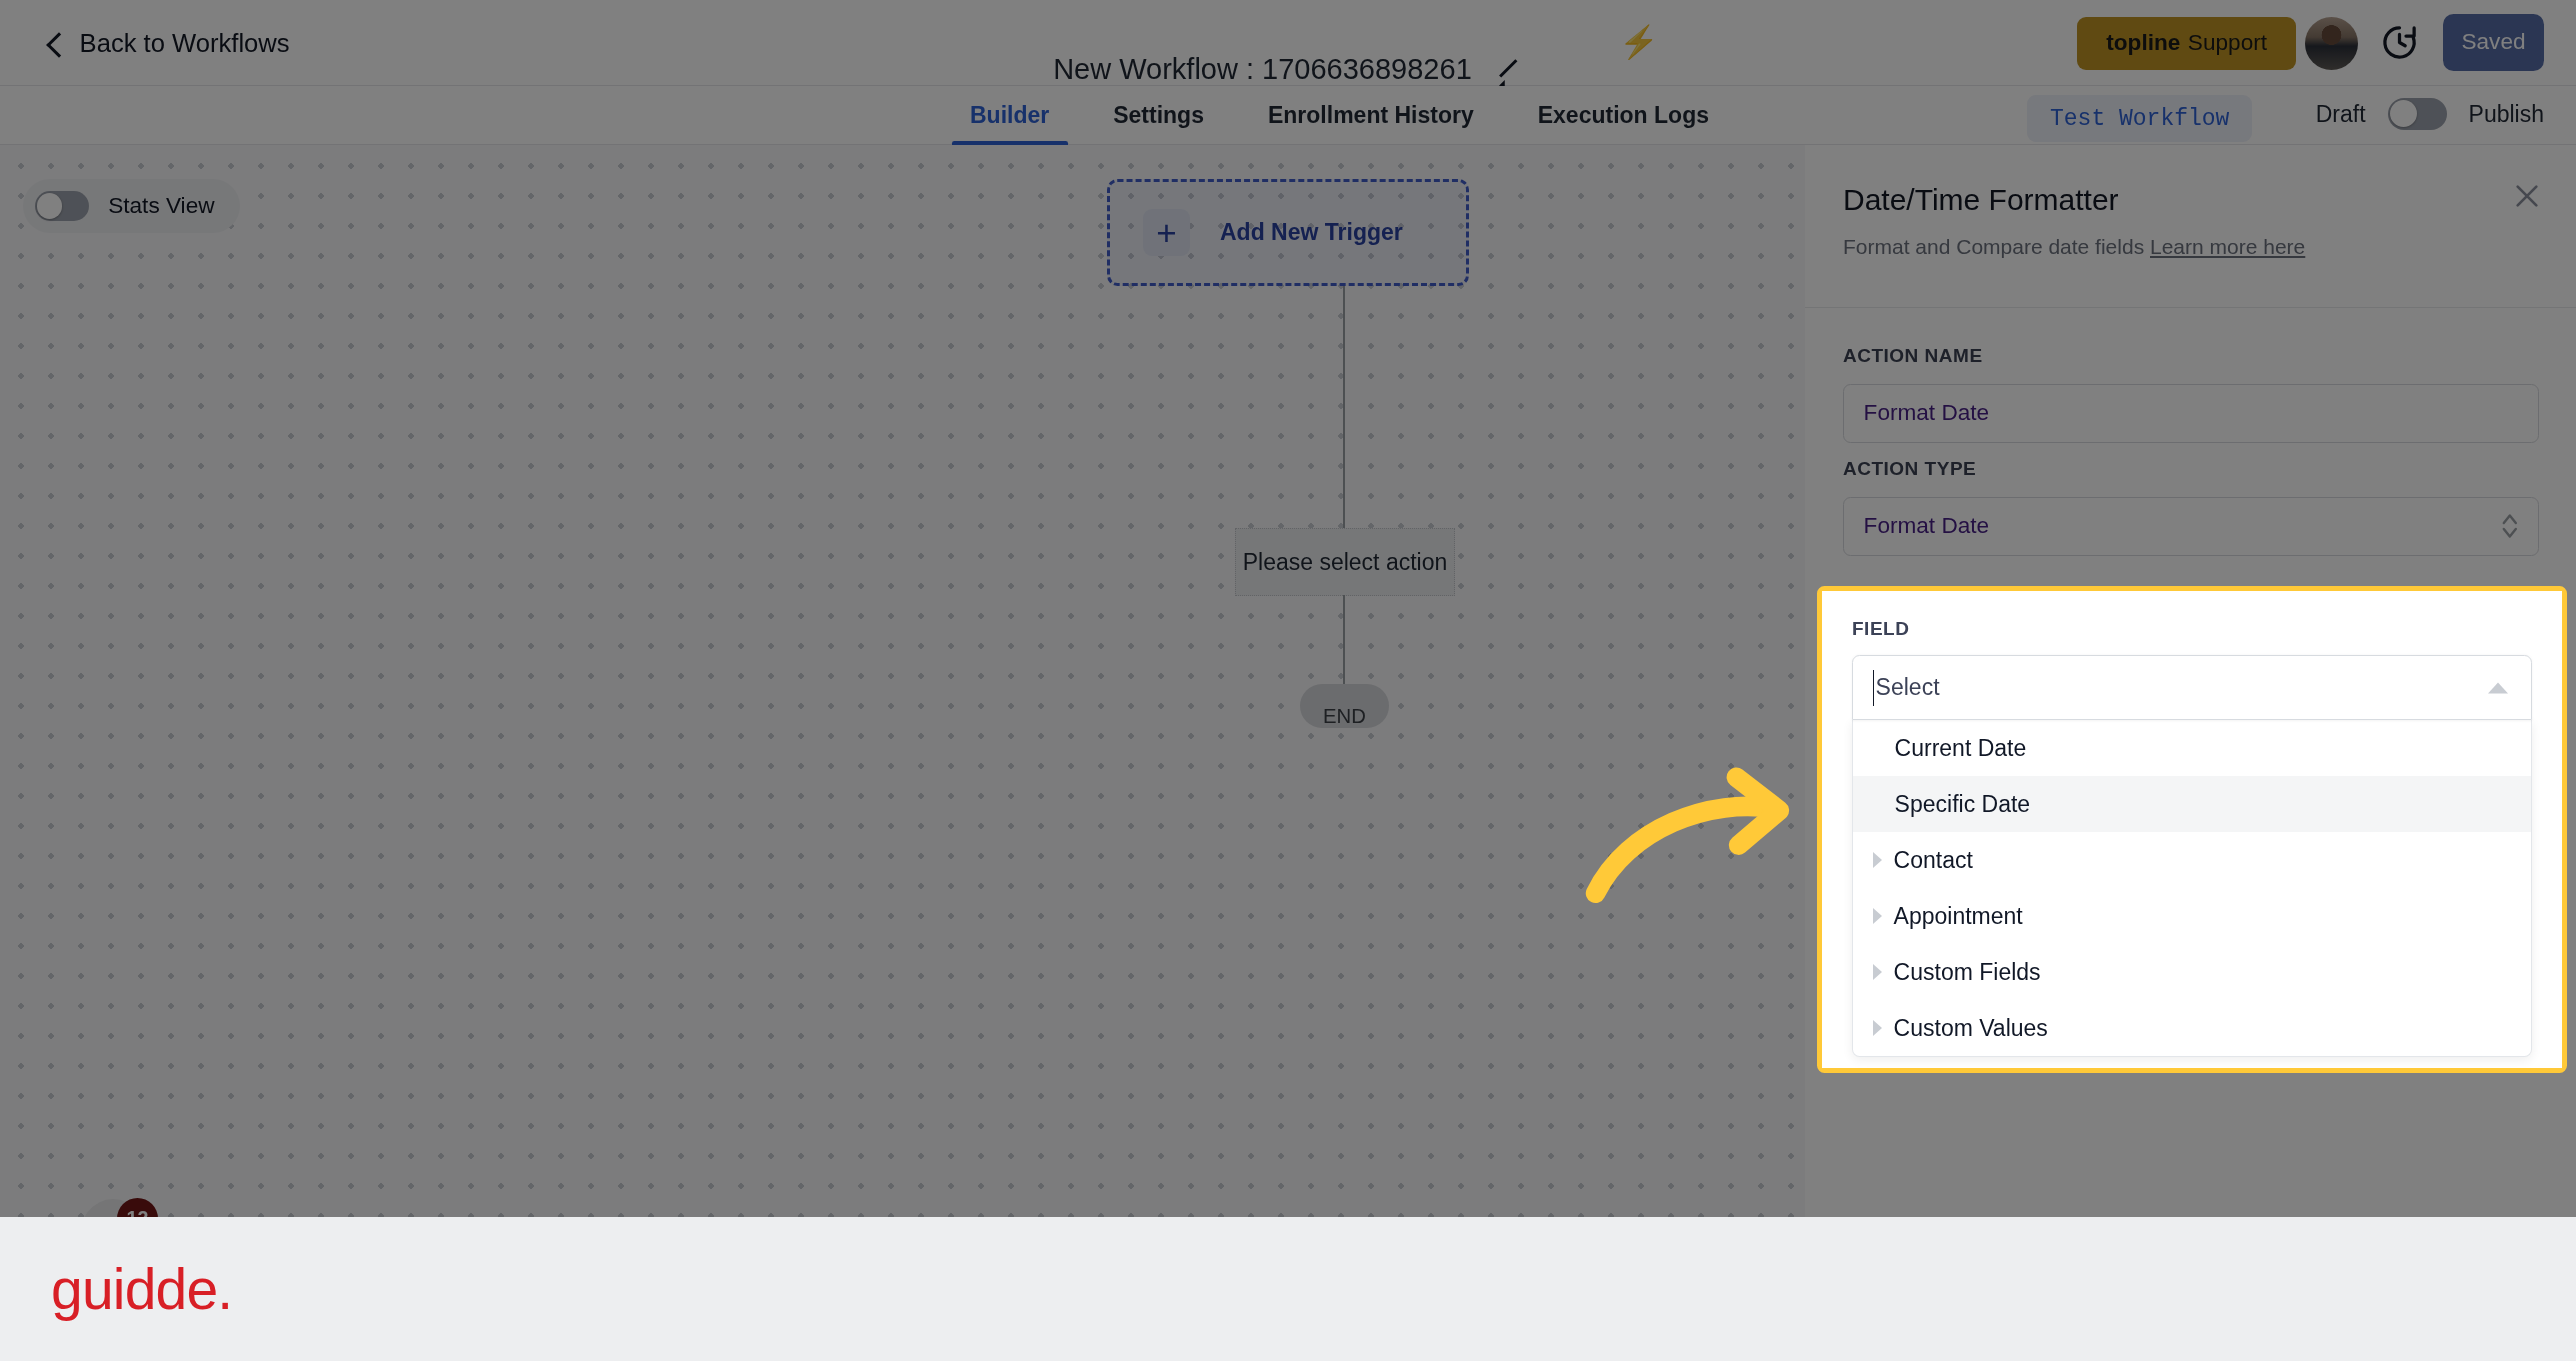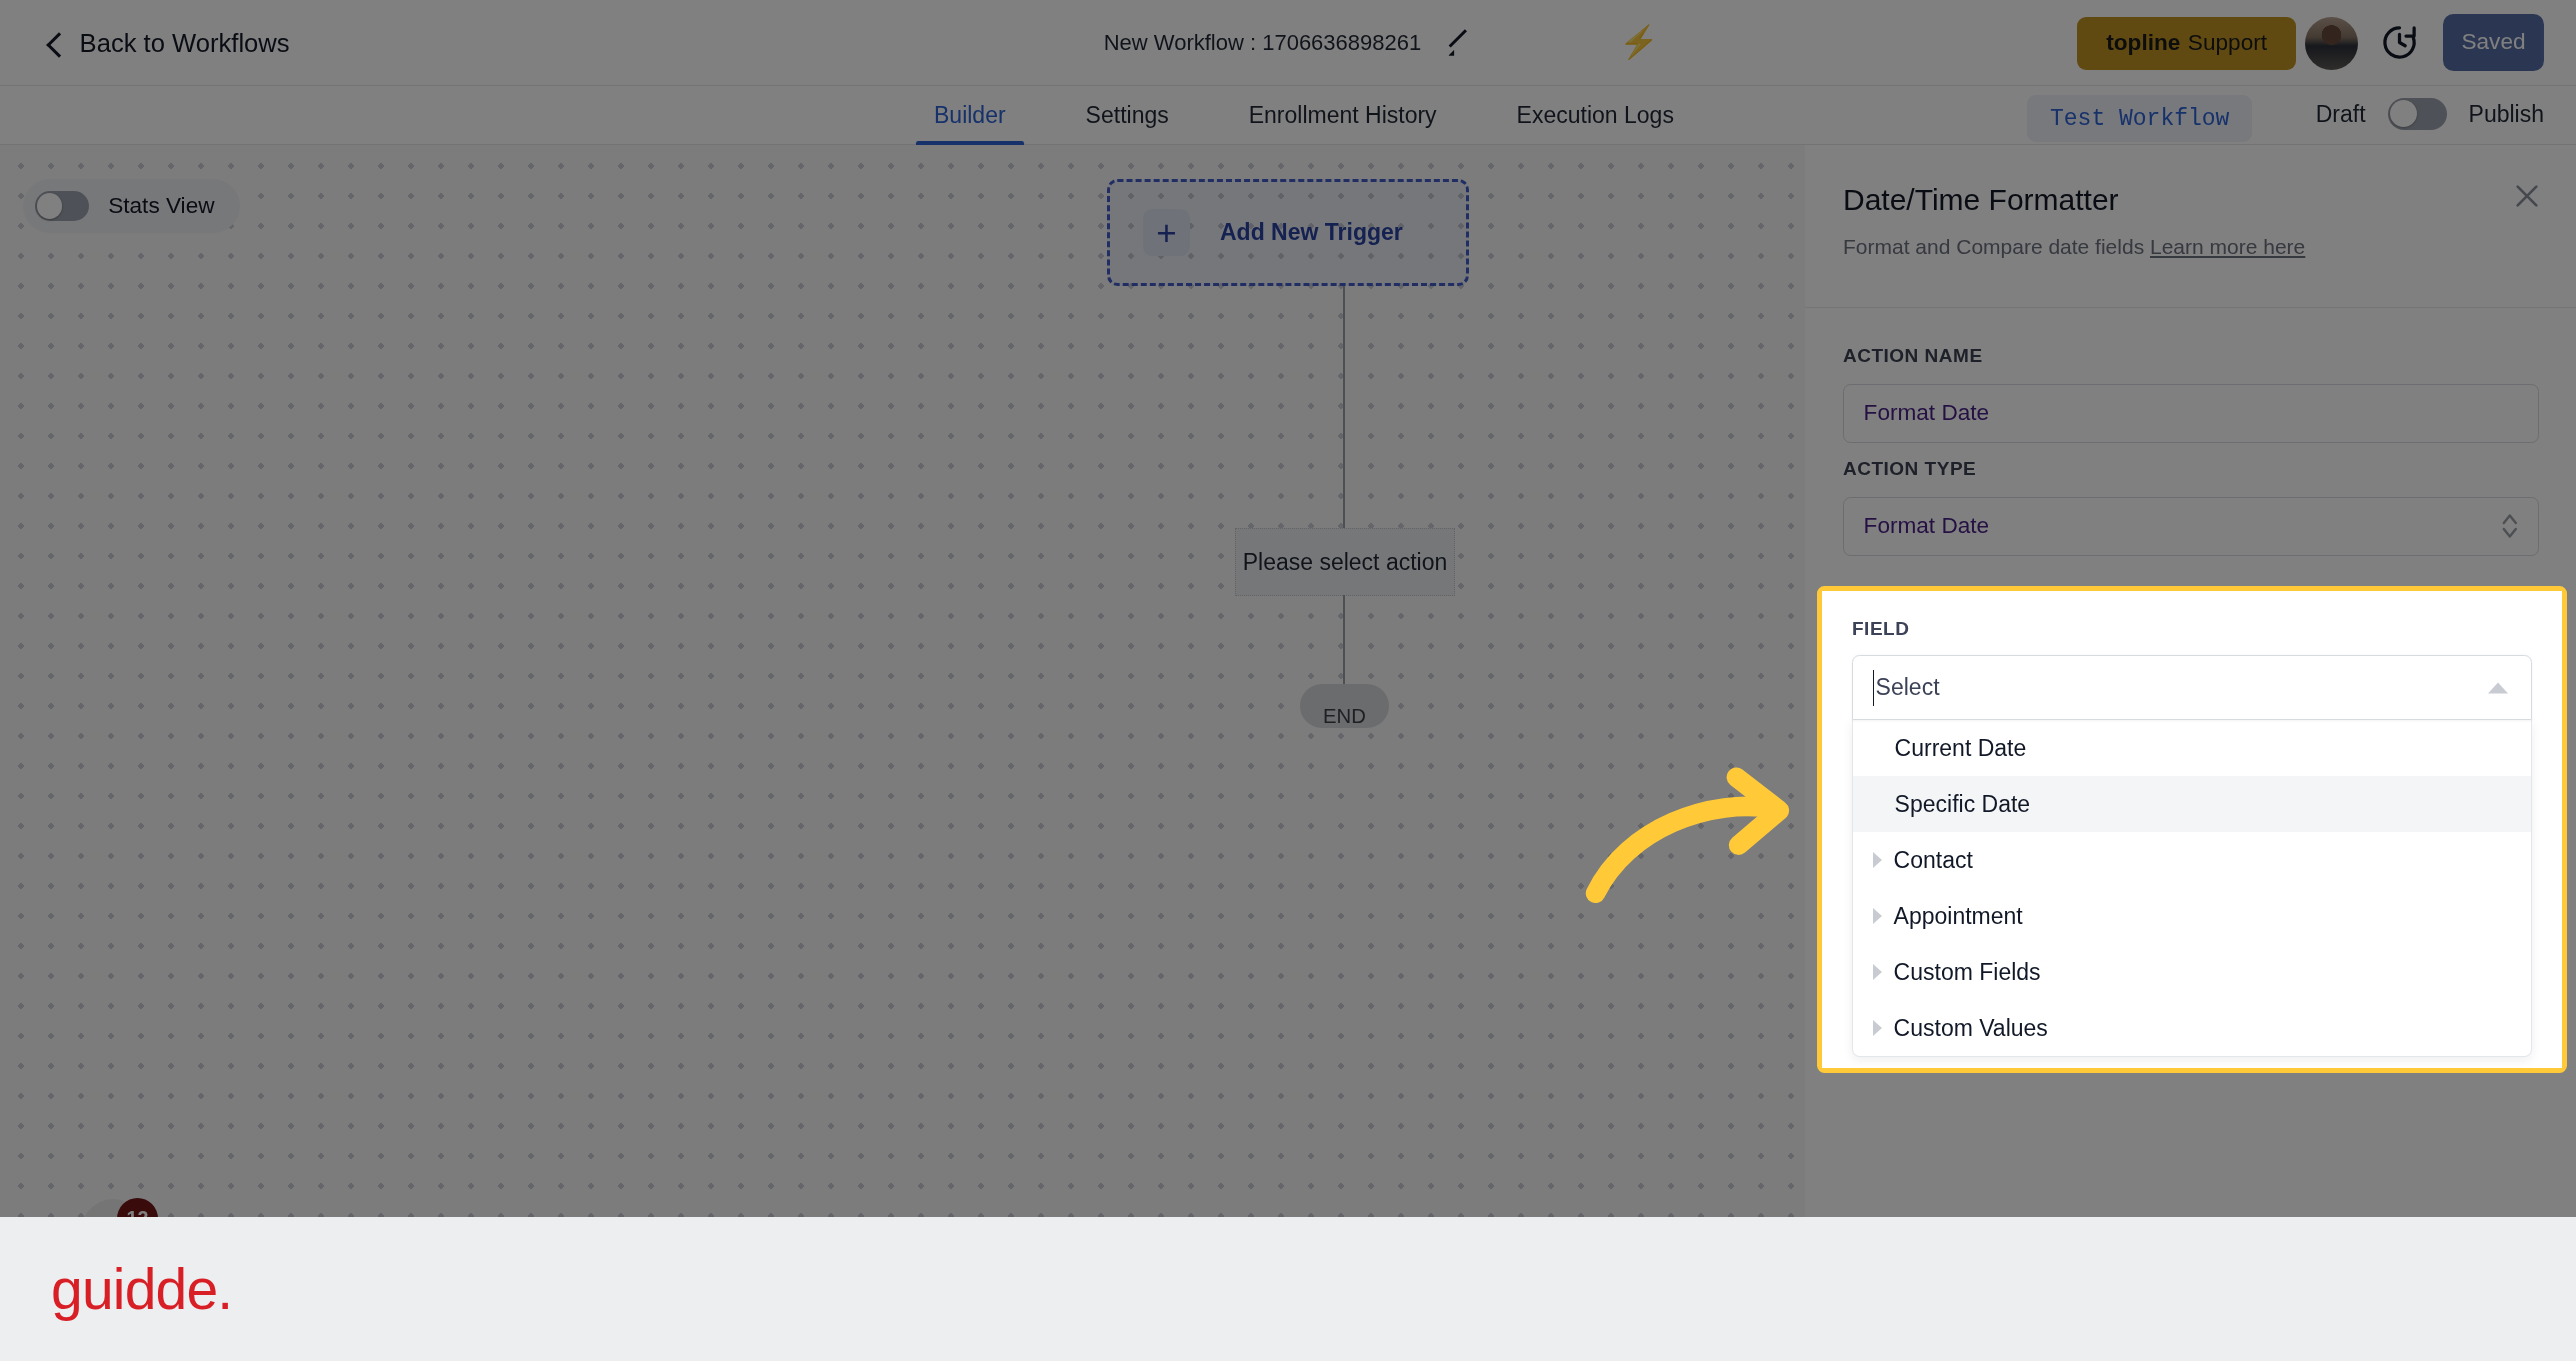--- a/index.html
+++ b/index.html
@@ -32,22 +32,22 @@
   }
   .chev-left { width: 18px; height: 18px; position: relative; display:block; }
   .chev-left::before {
     content: ""; position: absolute; left: 4.5px; top: 1.5px;
     width: 15px; height: 15px;
     border-left: 3.8px solid #111827; border-bottom: 3.8px solid #111827;
     transform: rotate(45deg);
   }
   .wf-title {
     position: absolute; left: 50%; transform: translateX(-50%); top: 0;
-    height: 86px; display: flex; align-items: center; gap: 15px;
-    font-size: 22px; color: #1f2937; white-space: nowrap;
+    height: 86px; display: flex; align-items: flex-end; gap: 15px;
+    font-size: 29px; color: #1f2937; white-space: nowrap;
   }
   .wf-title .pencil {
     width: 25.6px; height: 25.6px; position: relative; display: inline-block;
     margin-left: 10.5px; cursor: pointer;
   }
   .wf-title .pencil::before {
     content: ""; position: absolute; left: 3px; top: 15px;
     width: 22.6px; height: 3px; background: #111827;
     transform: rotate(-45deg); transform-origin: left center;
   }
@@ -86,21 +86,21 @@
     background: #4f6bb0; color: #ffffff;
     display: flex; align-items: center; justify-content: center;
     font-size: 22.6px; cursor: pointer; opacity: .98;
   }
 
   
   .tabbar {
     position: absolute; left: 0; top: 86px; width: 2576px; height: 59px;
     background: #ffffff; border-bottom: 0.8px solid #e5e7eb;
   }
-  .tabs { position: absolute; left: 902px; top: 0; display: flex; gap: 16px; height: 59px; }
+  .tabs { position: absolute; left: 938px; top: 0; display: flex; gap: 0; height: 59px; font-weight: bold; }
   .tab {
     height: 59px; padding: 0 32px; display: flex; align-items: center;
     font-size: 23px; color: #1f2937; cursor: pointer; position: relative;
   }
   .tab.active { color: #2563eb; }
   .tab.active::after {
     content: ""; position: absolute; left: 13.6px; right: 13.6px; bottom: 0;
     height: 3.8px; background: #2563eb; border-radius: 2.3px 2.3px 0 0;
   }
   .test-wf {

